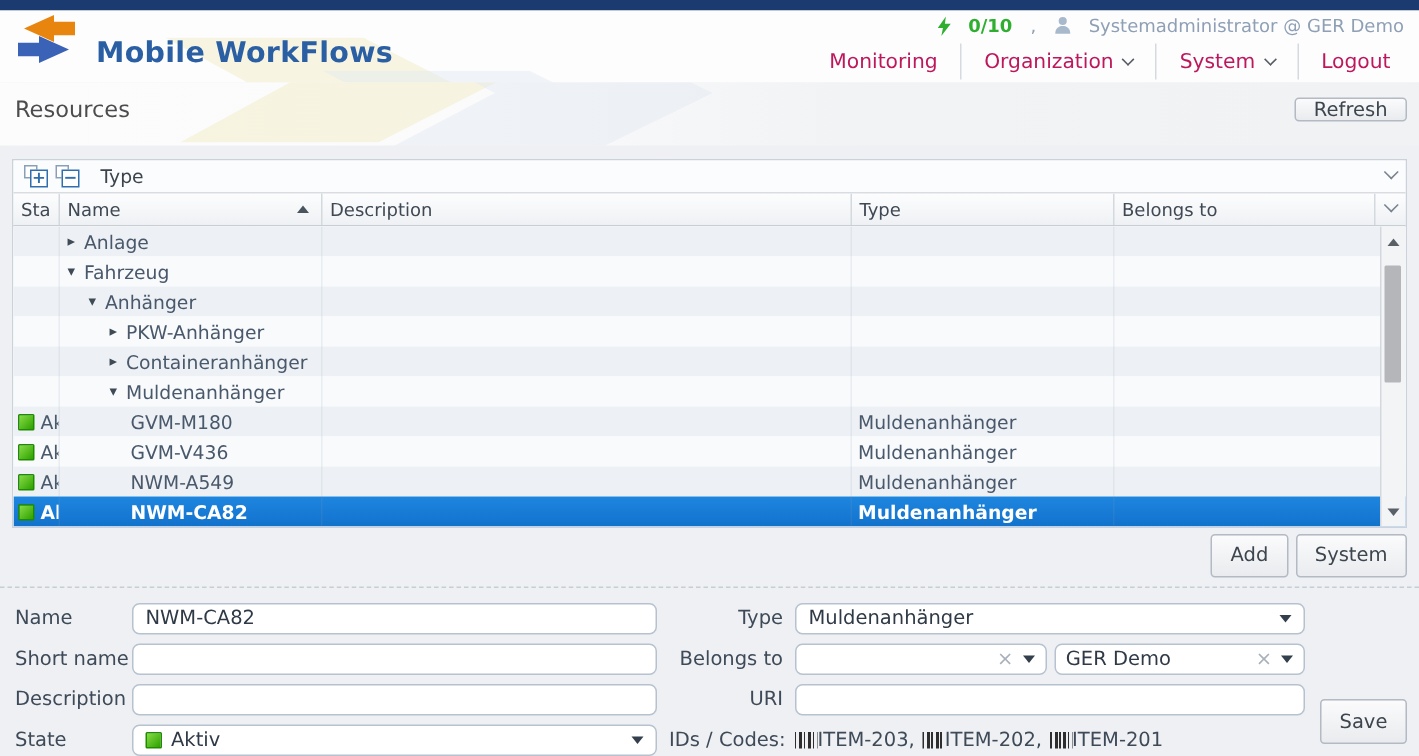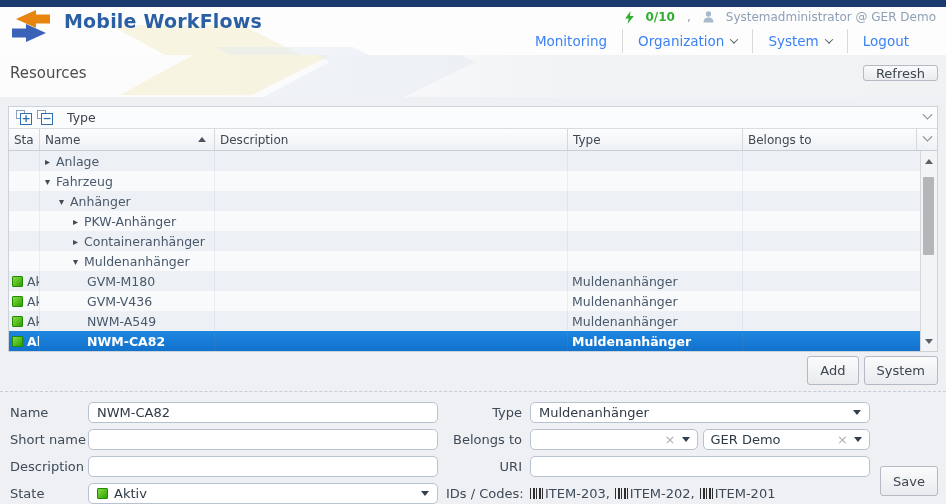--- a/index.html
+++ b/index.html
@@ -15,27 +15,27 @@
   .top-strip { height:7px; background:#1a3a70; }
 
   
   .header { position:relative; height:48px; background:#fdfdfe; overflow:hidden; }
   .wm { position:absolute; pointer-events:none; opacity:.55;
         clip-path:polygon(0 0,55% 0,100% 50%,55% 100%,0 100%,42% 50%); }
   .wm.y { background:#f3ecc9; }
   .wm.b { background:#e3e9f2; }
   .header .wm1 { left:110px; top:18px; width:240px; height:110px; }
   .header .wm2 { left:215px; top:40px; width:250px; height:110px; opacity:.5; }
-  .logo-wrap { position:absolute; left:8px; top:3px; display:flex; align-items:flex-start; gap:10px; }
+  .logo-wrap { position:absolute; left:8px; top:3px; display:flex; align-items:flex-end; gap:10px; }
   .brand { font-size:19px; font-weight:bold; color:#2b5fa3; letter-spacing:.2px; }
   .userline { position:absolute; right:10px; top:3px; display:flex; align-items:center; gap:12px;
               font-size:12px; color:#8fa0b5; }
   .quota { color:#2fae2f; font-weight:bold; }
-  .nav { position:absolute; right:22px; bottom:2px; display:flex; align-items:center;
-         font-size:13.5px; color:#3b82f6; }
+  .nav { position:absolute; right:4px; bottom:2px; display:flex; align-items:center;
+         font-size:13.5px; color:#be185d; }
   .nav-item { padding:4px 15px; display:flex; align-items:center; gap:7px; cursor:pointer; }
   .nav-item + .nav-item { border-left:1px solid #d6dadf; }
   .chev-sm { width:6px; height:6px; border-right:1.5px solid #555c64; border-bottom:1.5px solid #555c64;
              transform:rotate(45deg) translate(-1px,-1px); display:inline-block; }
 
   
   .title-band { position:relative; height:42px; margin-bottom:9px; overflow:hidden;
                 background:linear-gradient(90deg,#fcfcfd 0,#fbfbfc 300px,#f2f3f5 560px,#f1f2f4 100%); }
   .title-band .wm1 { left:120px; top:-70px; width:240px; height:110px; }
   .title-band .wm2 { left:225px; top:-48px; width:250px; height:110px; opacity:.5; }

